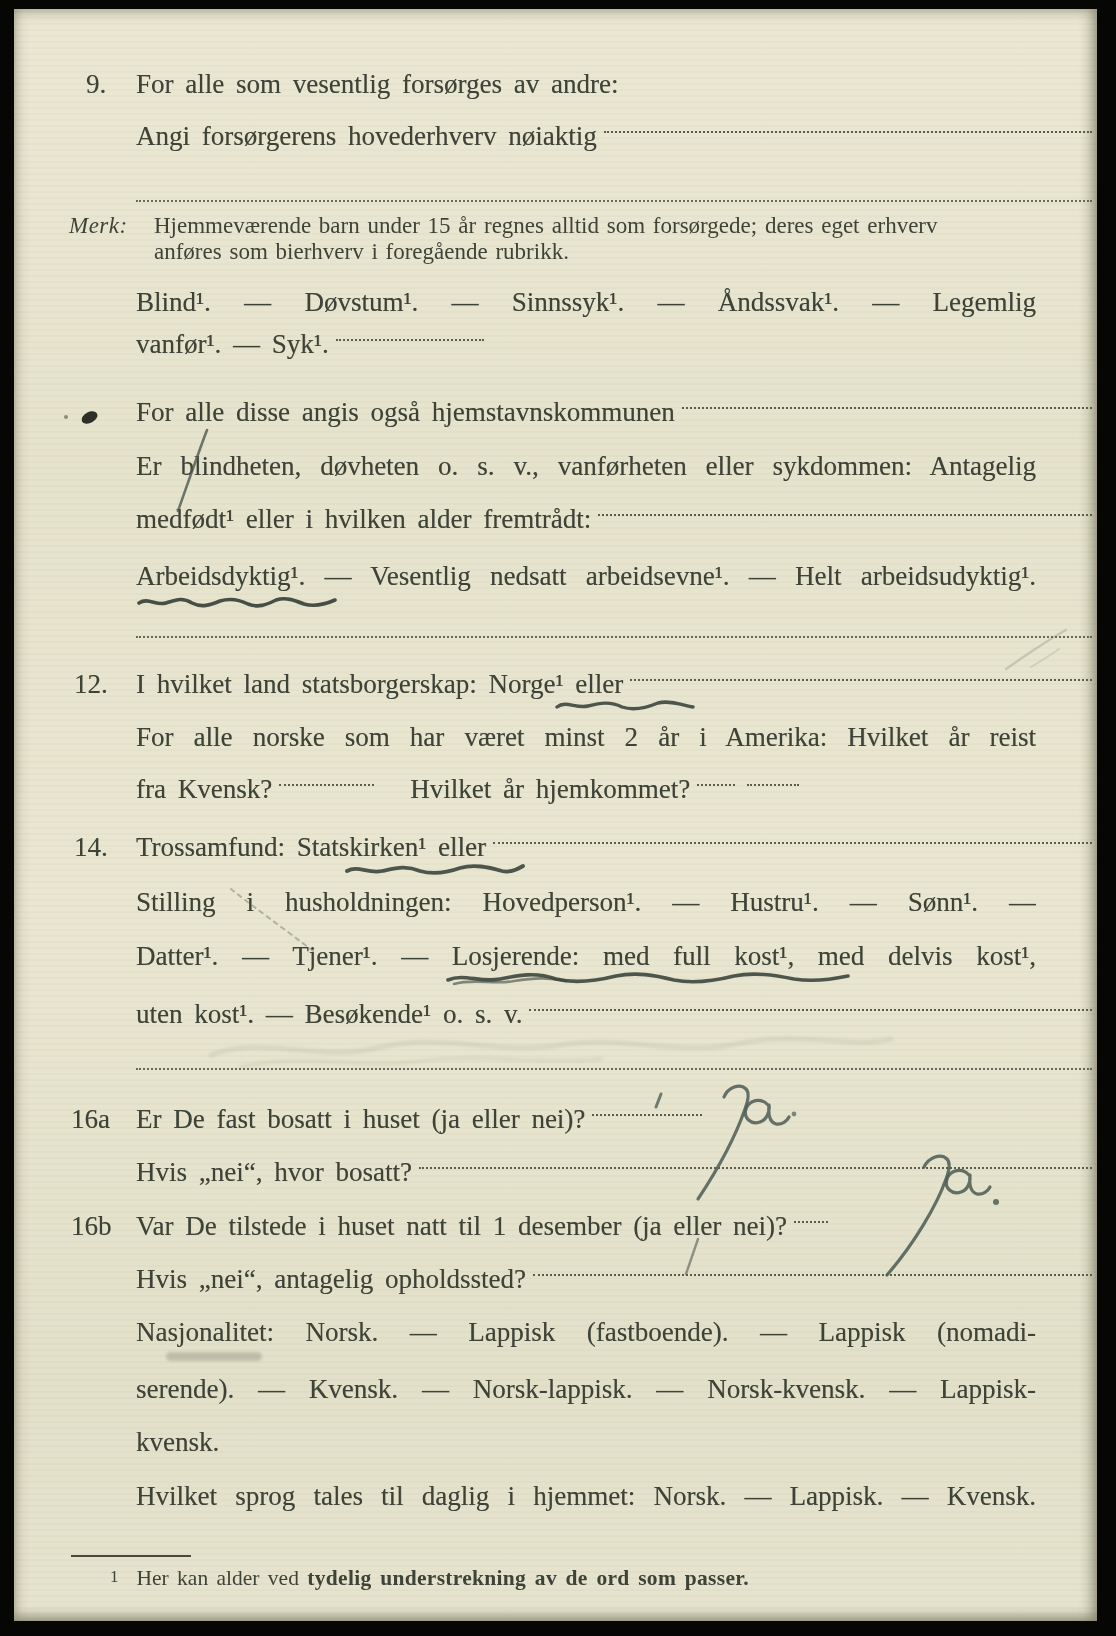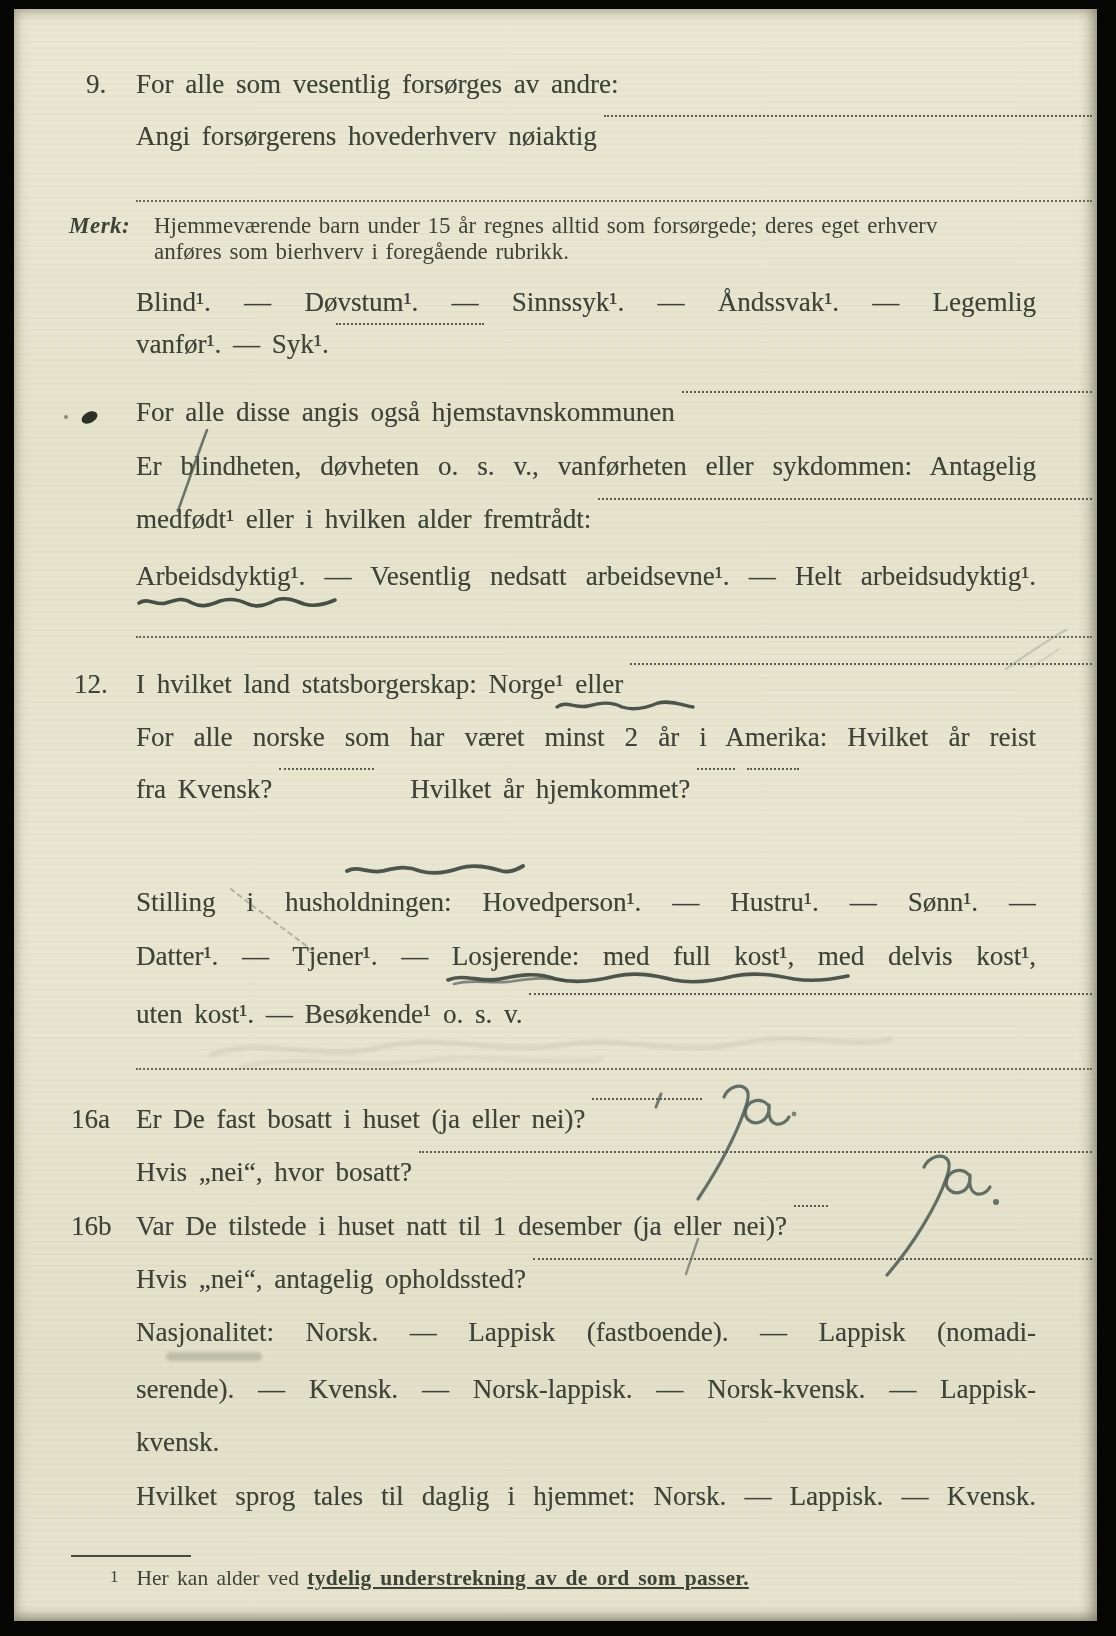--- a/index.html
+++ b/index.html
@@ -15,36 +15,36 @@
       linear-gradient(180deg,#eae7d3 0%, #e6e3cd 28%, #e9e6d1 55%, #e3e0ca 85%, #e6e3ce 100%);
     box-shadow: inset 0 0 16px rgba(52,50,30,.30), inset -7px 0 12px rgba(52,50,30,.22), inset 0 -6px 10px rgba(52,50,30,.20);
     color:#3e4338;
   }
   .row {
     position:absolute; left:122px; width:900px; height:42px; line-height:42px;
     font-size:27px; white-space:nowrap; word-spacing:5px;
     text-shadow:0.3px 0.3px 0.6px rgba(62,67,56,.45);
   }
   .just { text-align:justify; text-align-last:justify; white-space:normal; overflow:hidden; }
-  .flexrow { display:flex; align-items:flex-start; }
+  .flexrow { display:flex; align-items:center; }
   .flexrow .t { white-space:nowrap; }
   .num { position:absolute; left:-65px; }
   .fill { flex:1; border-bottom:2.2px dotted #585d4c; margin-bottom:8px; margin-left:7px; }
   .ds { border-bottom:2.2px dotted #585d4c; margin-bottom:8px; margin-left:7px; }
   .sep { position:absolute; left:122px; width:956px; border-top:2.2px dotted #585d4c; opacity:.9; }
   .wide { width:956px; }
   .mrow { position:absolute; left:140px; width:884px; height:32px; line-height:32px; font-size:23px; white-space:nowrap; word-spacing:2px; }
-  .mlabel { position:absolute; left:-85px; font-weight:bold; font-style:italic; letter-spacing:.5px; }
+  .mlabel { position:absolute; left:-85px; font-weight:normal; font-style:italic; letter-spacing:.5px; }
   .ovl { position:absolute; }
   .blot { position:absolute; background:#2d3027; border-radius:50%; }
   .smudge { position:absolute; background:#8e907d; opacity:.42; border-radius:6px; filter:blur(1.6px); }
   .fnrule { position:absolute; left:57px; width:120px; border-top:2.4px solid #474b3e; }
   .fn { position:absolute; left:96px; width:880px; height:30px; line-height:30px; font-size:21.5px; white-space:nowrap; word-spacing:3px; }
   .fn .marker { margin-right:18px; font-size:17px; vertical-align:3px; }
-  .fn b { letter-spacing:.3px;text-decoration:underline; }
+  .fn b { letter-spacing:.3px; }
   svg path { fill:none; stroke-linecap:round; stroke-linejoin:round; }
 </style>
 </head>
 <body>
 
 <div class="page">
   <div class="paper">
 
     <div class="row" style="top:54px">
       <span class="num" style="left:-50px">9.</span>
@@ -105,20 +105,25 @@
       <span class="t">For alle norske som har været minst 2 år i Amerika: Hvilket år reist</span>
     </div>
     <div class="row flexrow" style="top:759px">
       <span class="t">fra Kvensk?</span>
       <span class="ds" style="width:95px"></span>
       <span class="t" style="margin-left:36px">Hvilket år hjemkommet?</span>
       <span class="ds" style="width:38px"></span>
       <span class="ds" style="width:52px; margin-left:12px"></span>
     </div>
 
+    <div class="row flexrow wide" style="top:817px">
+      <span class="num" style="left:-62px">14.</span>
+      <span class="t">Trossamfund:  Statskirken¹ eller</span>
+      <span class="fill"></span>
+    </div>
 
     <div class="row just" style="top:872px">
       
       <span class="t">Stilling i husholdningen: Hovedperson¹. — Hustru¹. — Sønn¹. —</span>
     </div>
     <div class="row just" style="top:926px">
       <span class="t">Datter¹. — Tjener¹. — Losjerende: med full kost¹, med delvis kost¹,</span>
     </div>
     <div class="row flexrow wide" style="top:984px">
       <span class="t">uten kost¹. — Besøkende¹ o. s. v.</span>

